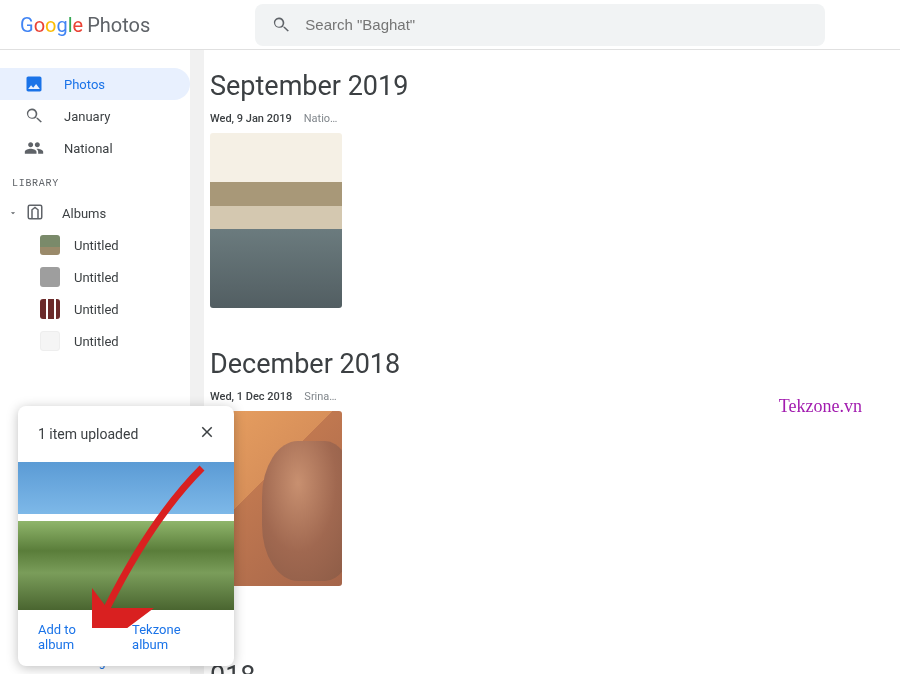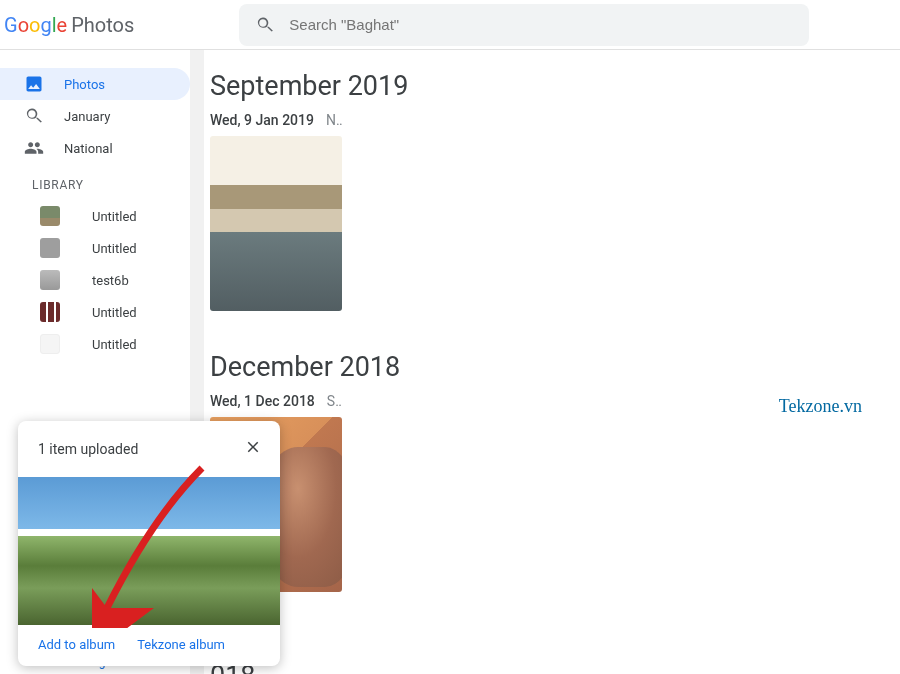--- a/index.html
+++ b/index.html
@@ -1,64 +1,64 @@
 <!DOCTYPE html>
 <html><head>
 <meta charset="utf-8">
 <style>
 * { box-sizing: border-box; margin: 0; padding: 0; }
 body { font-family: 'Google Sans', Roboto, Arial, sans-serif; color: #3c4043; background: #fff; width: 900px; height: 674px; overflow: hidden; position: relative; }
-.header { height: 50px; display: flex; align-items: center; padding: 0 4px; border-bottom: 1px solid #e0e0e0; gap: 105px; }
+.header { height: 50px; display: flex; align-items: center; padding: 0 20px; border-bottom: 1px solid #e0e0e0; gap: 105px; }
 .logo { display: flex; align-items: baseline; font-size: 20px; font-weight: 400; }
 .logo-google .g1 { color: #4285F4; }
 .logo-google .g2 { color: #EA4335; }
 .logo-google .g3 { color: #FBBC05; }
 .logo-google .g4 { color: #4285F4; }
 .logo-google .g5 { color: #34A853; }
 .logo-google .g6 { color: #EA4335; }
 .logo-photos { color: #5f6368; margin-left: 4px; font-size: 20px; }
 .searchbar { background: #f1f3f4; border-radius: 8px; height: 42px; width: 570px; display: flex; align-items: center; padding: 0 16px; color: #5f6368; }
 .searchbar .icon { margin-right: 14px; display: flex; }
 .searchbar input { border: none; background: transparent; font-size: 15px; color: #5f6368; width: 100%; outline: none; }
 
 .body { display: flex; height: calc(100% - 50px); }
 .sidebar { width: 190px; padding-top: 18px; position: relative; flex-shrink: 0; }
 .scrollgutter { width: 14px; background: #f1f1f1; height: 100%; flex-shrink:0; }
 
 .nav-item { display: flex; align-items: center; height: 32px; padding-left: 24px; font-size: 13px; color: #3c4043; border-radius: 0 16px 16px 0; cursor: pointer; gap: 20px; }
 .nav-item.active { background: #e8f0fe; color: #1a73e8; }
 .nav-item .nav-icon { width: 20px; height: 20px; display: flex; align-items: center; justify-content: center; }
-.section-label { font-size: 12px; letter-spacing: 0.7px; color: #5f6368; padding: 14px 0 8px 32px; text-transform: uppercase; }
+.section-label { font-size: 10px; letter-spacing: 0.7px; color: #5f6368; padding: 14px 0 8px 12px; text-transform: uppercase; font-family: Liberation Mono, monospace; }
 .albums-row { display: flex; align-items: center; height: 32px; padding-left: 8px; font-size: 13px; gap: 4px; cursor: pointer; }
 .albums-row .caret { width: 12px; }
-.album-sub { display: flex; align-items: center; height: 32px; padding-left: 40px; font-size: 13px; gap: 32px; cursor: pointer; color: #3c4043; }
+.album-sub { display: flex; align-items: center; height: 32px; padding-left: 40px; font-size: 13px; gap: 14px; cursor: pointer; color: #3c4043; }
 .album-thumb { width: 20px; height: 20px; border-radius: 3px; background: #ccc; flex-shrink: 0; }
 .album-thumb.t1 { background: linear-gradient(to bottom, #7a8a6a 0%, #7a8a6a 60%, #9a8a6a 60%); }
 .album-thumb.t2 { background: #9e9e9e; }
 .album-thumb.t3 { background: linear-gradient(#bbb,#999); }
 .album-thumb.t4 { background: linear-gradient(90deg,#6b2b2b 0 30%, #fff 30% 40%, #6b2b2b 40% 70%, #fff 70% 80%, #6b2b2b 80%); }
 .album-thumb.t5 { background: #f5f5f5; border: 1px solid #eee; }
 
 .unlock { position:absolute; bottom:5px; left:32px; font-size:12px; color:#1a73e8; }
 
 .main { flex: 1; padding: 20px 0 0 6px; overflow: hidden; position: relative; }
 .month-title { font-size: 27px; font-weight: 400; color: #3c4043; margin-bottom: 10px; }
-.date-row { display: flex; align-items: center; gap: 12px; font-size: 14px; margin-bottom: 8px; max-width: 132px; white-space: nowrap; overflow: hidden; }
+.date-row { display: flex; align-items: center; gap: 12px; font-size: 11px; margin-bottom: 8px; max-width: 132px; white-space: nowrap; overflow: hidden; }
 .date-row .date { color: #3c4043; font-weight: 500; }
 .date-row .loc { color: #80868b; text-overflow: ellipsis; overflow: hidden; }
 .photo { width: 132px; height: 175px; border-radius: 3px; margin-bottom: 40px; }
 .photo.jan { background: linear-gradient(to bottom, #f5f0e5 0%, #f5f0e5 28%, #a89878 28%, #a89878 42%, #d4c8b0 42%, #d4c8b0 55%, #6b7b7e 55%, #525e62 100%); }
 .photo.dec { width: 132px; height: 175px; background: linear-gradient(135deg, #e8a060 0%, #d8905a 40%, #c07850 40%, #a5654a 100%); position: relative; overflow:hidden; }
 .photo.dec::after { content:''; position:absolute; right:-10px; top:30px; width:90px; height:140px; background: radial-gradient(ellipse at 40% 30%, #c89070 0%, #a06850 50%, #8a5a45 100%); border-radius: 40% 30% 30% 40%; }
 .section2 .month-title { margin-top: 10px; }
 .section3-title { font-size: 27px; position:absolute; top: 610px; left: 6px; }
 
-.watermark { position: absolute; right: 38px; top: 396px; color: #0369a1; font-family: Georgia, serif; font-size: 18px; pointer-events: none; }
-
-.upload-toast { position: absolute; left: 18px; bottom: 8px; width: 262px; background: #fff; border-radius: 8px; box-shadow: 0 2px 12px rgba(0,0,0,0.25); overflow: hidden; }
+.watermark { position: absolute; right: 38px; top: 396px; color: #a21caf; font-family: Georgia, serif; font-size: 18px; pointer-events: none; }
+
+.upload-toast { position: absolute; left: 18px; bottom: 8px; width: 216px; background: #fff; border-radius: 8px; box-shadow: 0 2px 12px rgba(0,0,0,0.25); overflow: hidden; }
 .toast-header { display: flex; align-items: center; justify-content: space-between; padding: 14px 14px 14px 20px; font-size: 14px; color: #3c4043; }
 .toast-close { cursor: pointer; font-size: 20px; color: #3c4043; padding: 2px 4px; }
 .toast-image { height: 148px; width: 100%; background: linear-gradient(to bottom, #5b9bd5 0%, #7db8e8 35%, #fff 35%, #fff 40%, #8fb56b 40%, #5a7d3a 60%, #7a9d5a 75%, #4a6530 100%); position: relative; }
 .toast-actions { display: flex; gap: 22px; padding: 12px 20px 14px; font-size: 13px; }
 .toast-actions span { color: #1a73e8; cursor: pointer; }
 
 .arrow { position: absolute; left: 92px; bottom: 42px; pointer-events: none; }
 .arrow svg { width: 140px; height: 170px; }
 </style>
 </head>
@@ -102,32 +102,42 @@
         <svg width="20" height="20" viewBox="0 0 24 24" fill="#5f6368">
             <path d="M16 11c1.66 0 2.99-1.34 2.99-3S17.66 5 16 5s-3 1.34-3 3 1.34 3 3 3zm-8 0c1.66 0 2.99-1.34 2.99-3S9.66 5 8 5 5 6.34 5 8s1.34 3 3 3zm0 2c-2.33 0-7 1.17-7 3.5V19h14v-2.5c0-2.33-4.67-3.5-7-3.5zm8 0c-.29 0-.62.02-.97.05 1.16.84 1.97 1.97 1.97 3.45V19h6v-2.5c0-2.33-4.67-3.5-7-3.5z"></path>
           </svg>
       </span>
       <span>National</span>
     </div>
 
     <div class="section-label">LIBRARY</div>
 
 
+    <div class="albums-row">
+      <span class="caret">
+        <svg width="10" height="10" viewBox="0 0 24 24" fill="#5f6368">
+            <path d="M7 10l5 5 5-5z"></path>
+          </svg>
+      </span>
+      <span class="nav-icon" style="margin-left:2px;margin-right:14px">
+        <svg width="18" height="18" viewBox="0 0 24 24" fill="none" stroke="#5f6368" stroke-width="2">
+            <rect x="3" y="3" width="18" height="18" rx="2"></rect>
+            <path d="M8 21V9l4-3 4 3v12"></path>
+          </svg>
+      </span>
+      <span>Albums</span>
+    </div>
 
     <div class="album-sub">
       <div class="album-thumb t1"></div>
       <span>Untitled</span>
     </div>
     <div class="album-sub">
       <div class="album-thumb t2"></div>
       <span>Untitled</span>
-    </div>
-    <div class="album-sub">
-      <div class="album-thumb t3"></div>
-      <span>test6b</span>
     </div>
     <div class="album-sub">
       <div class="album-thumb t4"></div>
       <span>Untitled</span>
     </div>
     <div class="album-sub">
       <div class="album-thumb t5"></div>
       <span>Untitled</span>
     </div>
 

